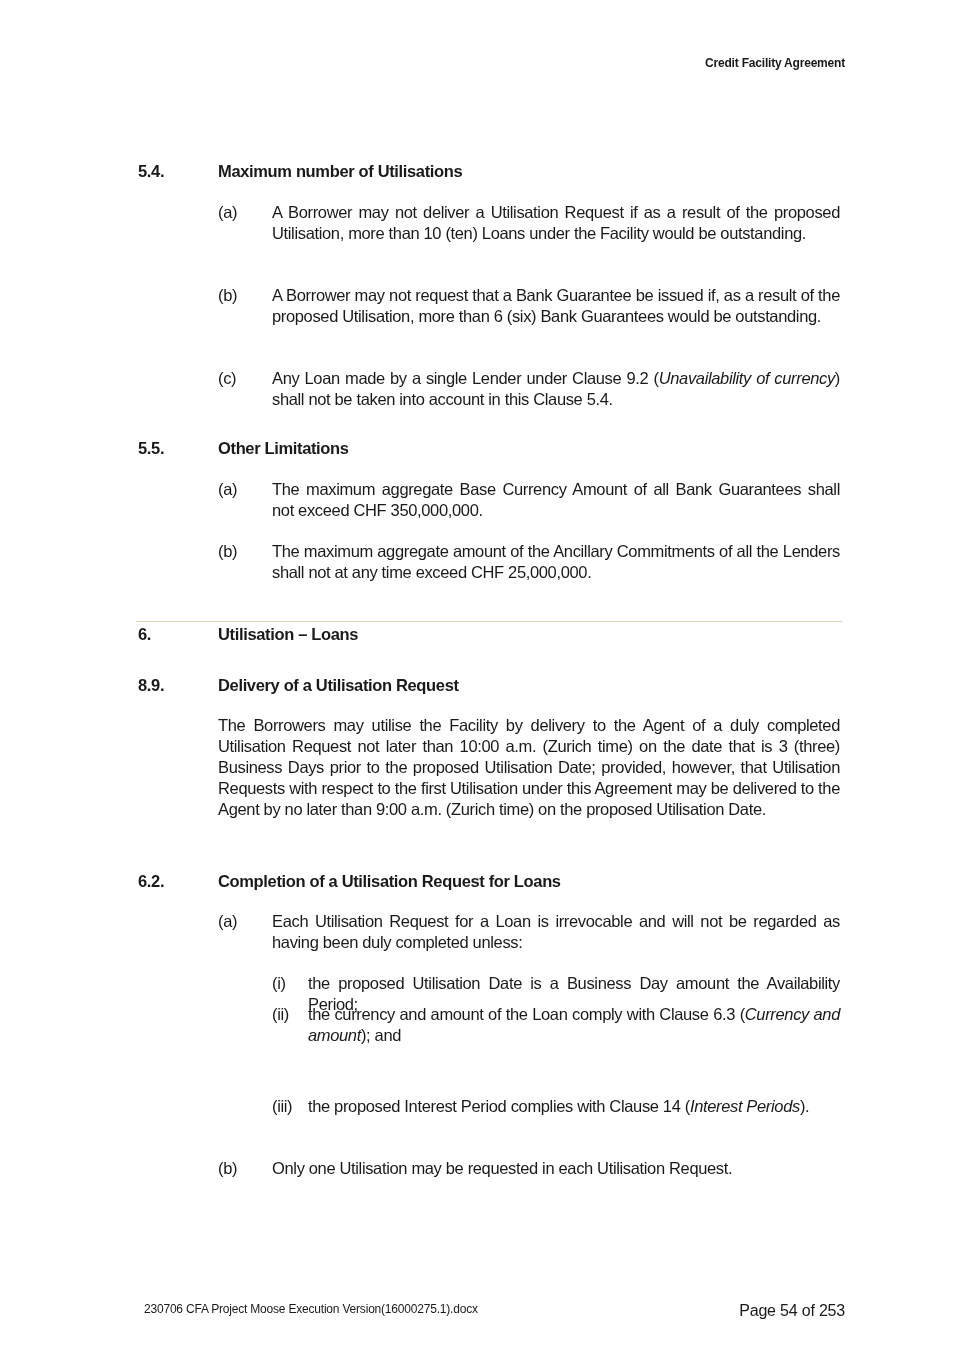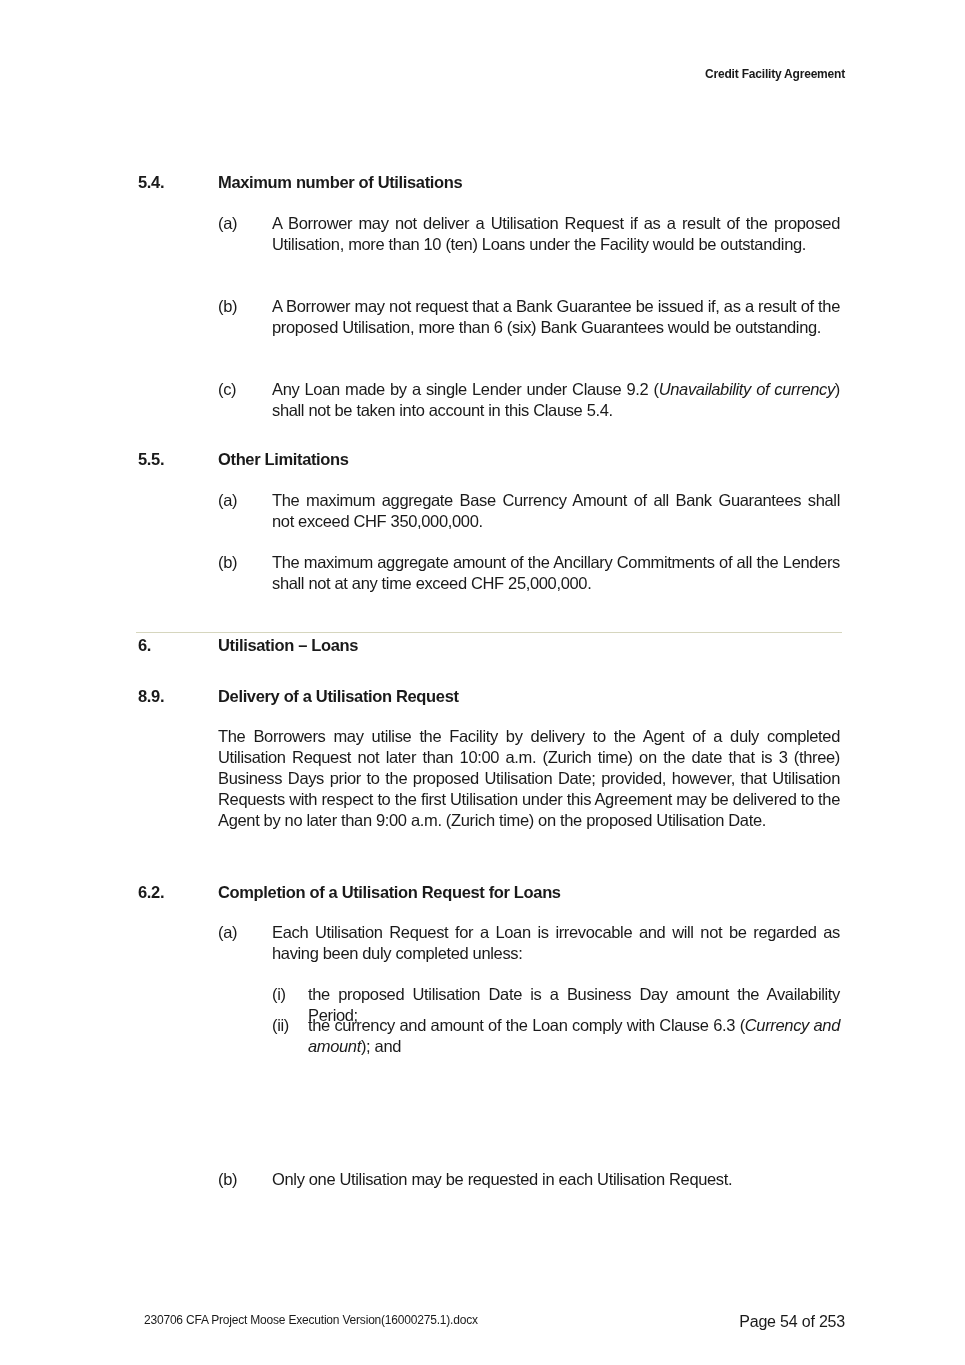--- a/index.html
+++ b/index.html
@@ -3,21 +3,21 @@
   <meta charset="utf-8">
   <style>
     * { box-sizing: border-box; margin: 0; padding: 0; }
     html, body { width: 965px; height: 1365px; background: #ffffff; }
     body {
       position: relative;
       font-family: "Liberation Sans Narrow", "Liberation Sans", sans-serif;
       color: #1a1a1a;
       overflow: hidden;
     }
-    .page { position: absolute; left: 0; top: 0; width: 965px; height: 1245px; margin-top: 11px; }
+    .page { position: absolute; left: 0; top: 0; width: 965px; height: 1245px; }
     .running-header {
       position: absolute; top: 56px; right: 120px;
       font-size: 12px; font-weight: bold; letter-spacing: -0.2px;
     }
     .body-text {
       font-size: 16.5px; line-height: 21px; letter-spacing: -0.35px;
     }
     .heading {
       position: absolute; left: 138px; width: 704px;
       font-weight: bold; font-size: 16.5px; line-height: 21px; letter-spacing: -0.35px;
@@ -108,20 +108,24 @@
   <div class="subitem body-text" style="top:973px;">
     <span class="lbl">(i)</span>
     <div class="txt">the proposed Utilisation Date is a Business Day amount the Availability Period;</div>
   </div>
 
   <div class="subitem body-text" style="top:1004px;">
     <span class="lbl">(ii)</span>
     <div class="txt"><span>the currency and amount of the Loan comply with Clause 6.3 (</span><em>Currency and amount</em><span>); and</span></div>
   </div>
 
+  <div class="subitem body-text" style="top:1096px;">
+    <span class="lbl">(iii)</span>
+    <div class="txt"><span>the proposed Interest Period complies with Clause 14 (</span><em>Interest Periods</em><span>).</span></div>
+  </div>
 
   <div class="item body-text" style="top:1158px;">
     <span class="lbl">(b)</span>
     <div class="txt">Only one Utilisation may be requested in each Utilisation Request.</div>
   </div>
 
   <div class="footer-left">230706 CFA Project Moose Execution Version(16000275.1).docx</div>
   <div class="footer-right">Page 54 of 253</div>
 
 </div>

